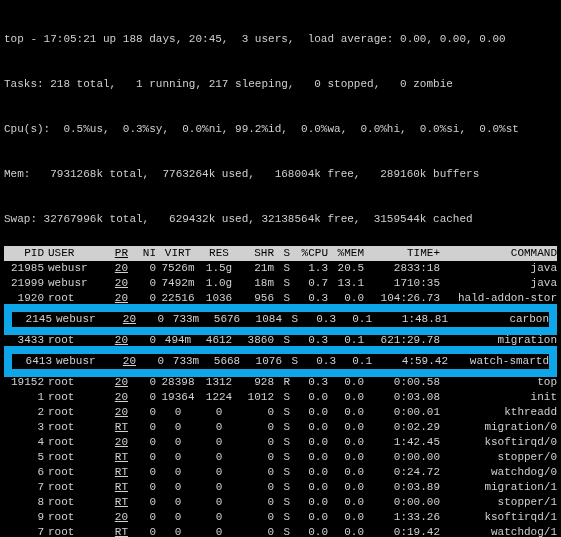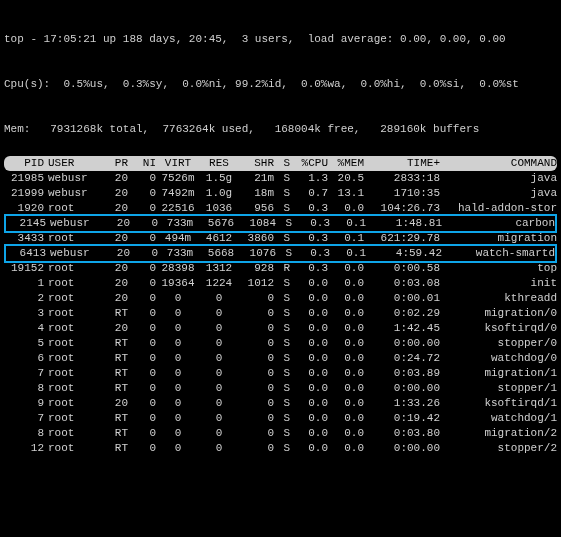--- a/index.html
+++ b/index.html
@@ -22,50 +22,51 @@
       white-space: pre;
     }
     .table {
       margin-top: 4px;
     }
     .header-row {
       background: #d0d0d0;
       color: #000;
       display: flex;
       white-space: pre;
-      border-radius: 6px;
     }
     .row {
       display: flex;
       white-space: pre;
     }
     .highlighted {
-      border: 2px solid #0ea5e9;
+      border: 8px solid #0ea5e9;
       margin: -2px 0;
     }
     .c-pid   { width: 40px; text-align: right; }
     .c-user  { width: 56px; text-align: left; padding-left: 4px; }
-    .c-pr    { width: 28px; text-align: right; }
+    .c-pr    { width: 28px; text-align: right; text-decoration: underline; }
     .c-ni    { width: 28px; text-align: right; }
     .c-virt  { width: 44px; text-align: center; }
     .c-res   { width: 38px; text-align: center; }
     .c-shr   { width: 36px; text-align: right; }
     .c-s     { width: 16px; text-align: right; }
     .c-cpu   { width: 38px; text-align: right; }
     .c-mem   { width: 36px; text-align: right; }
     .c-time  { width: 76px; text-align: right; }
     .c-cmd   { flex: 1; text-align: right; padding-left: 6px; }
   </style>
 </head>
 <body>
 
 <div class="summary">
   <div>top - 17:05:21 up 188 days, 20:45,  3 users,  load average: 0.00, 0.00, 0.00</div>
+  <div>Tasks: 218 total,   1 running, 217 sleeping,   0 stopped,   0 zombie</div>
   <div>Cpu(s):  0.5%us,  0.3%sy,  0.0%ni, 99.2%id,  0.0%wa,  0.0%hi,  0.0%si,  0.0%st</div>
   <div>Mem:   7931268k total,  7763264k used,   168004k free,   289160k buffers</div>
+  <div>Swap: 32767996k total,   629432k used, 32138564k free,  3159544k cached</div>
 </div>
 
 <div class="table">
   <div class="header-row">
     <span class="c-pid">PID</span>
     <span class="c-user">USER</span>
     <span class="c-pr">PR</span>
     <span class="c-ni">NI</span>
     <span class="c-virt">VIRT</span>
     <span class="c-res">RES</span>

